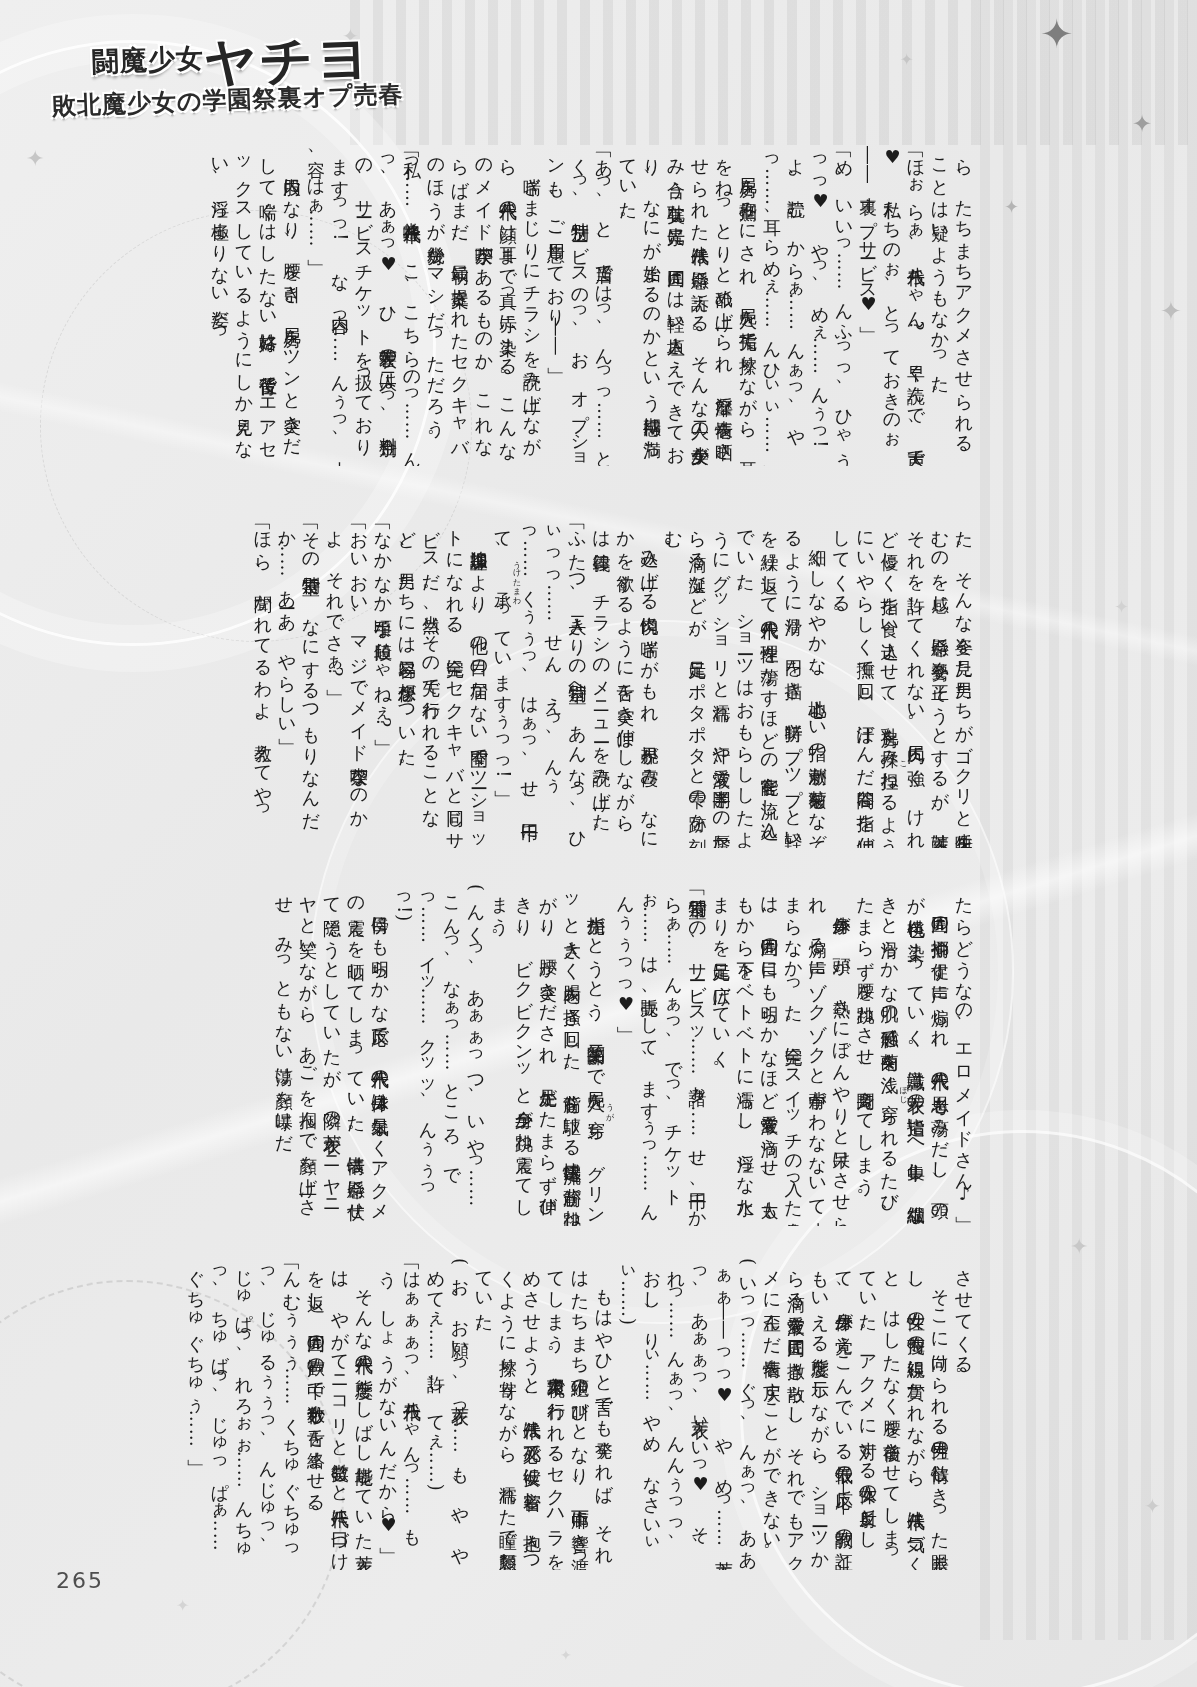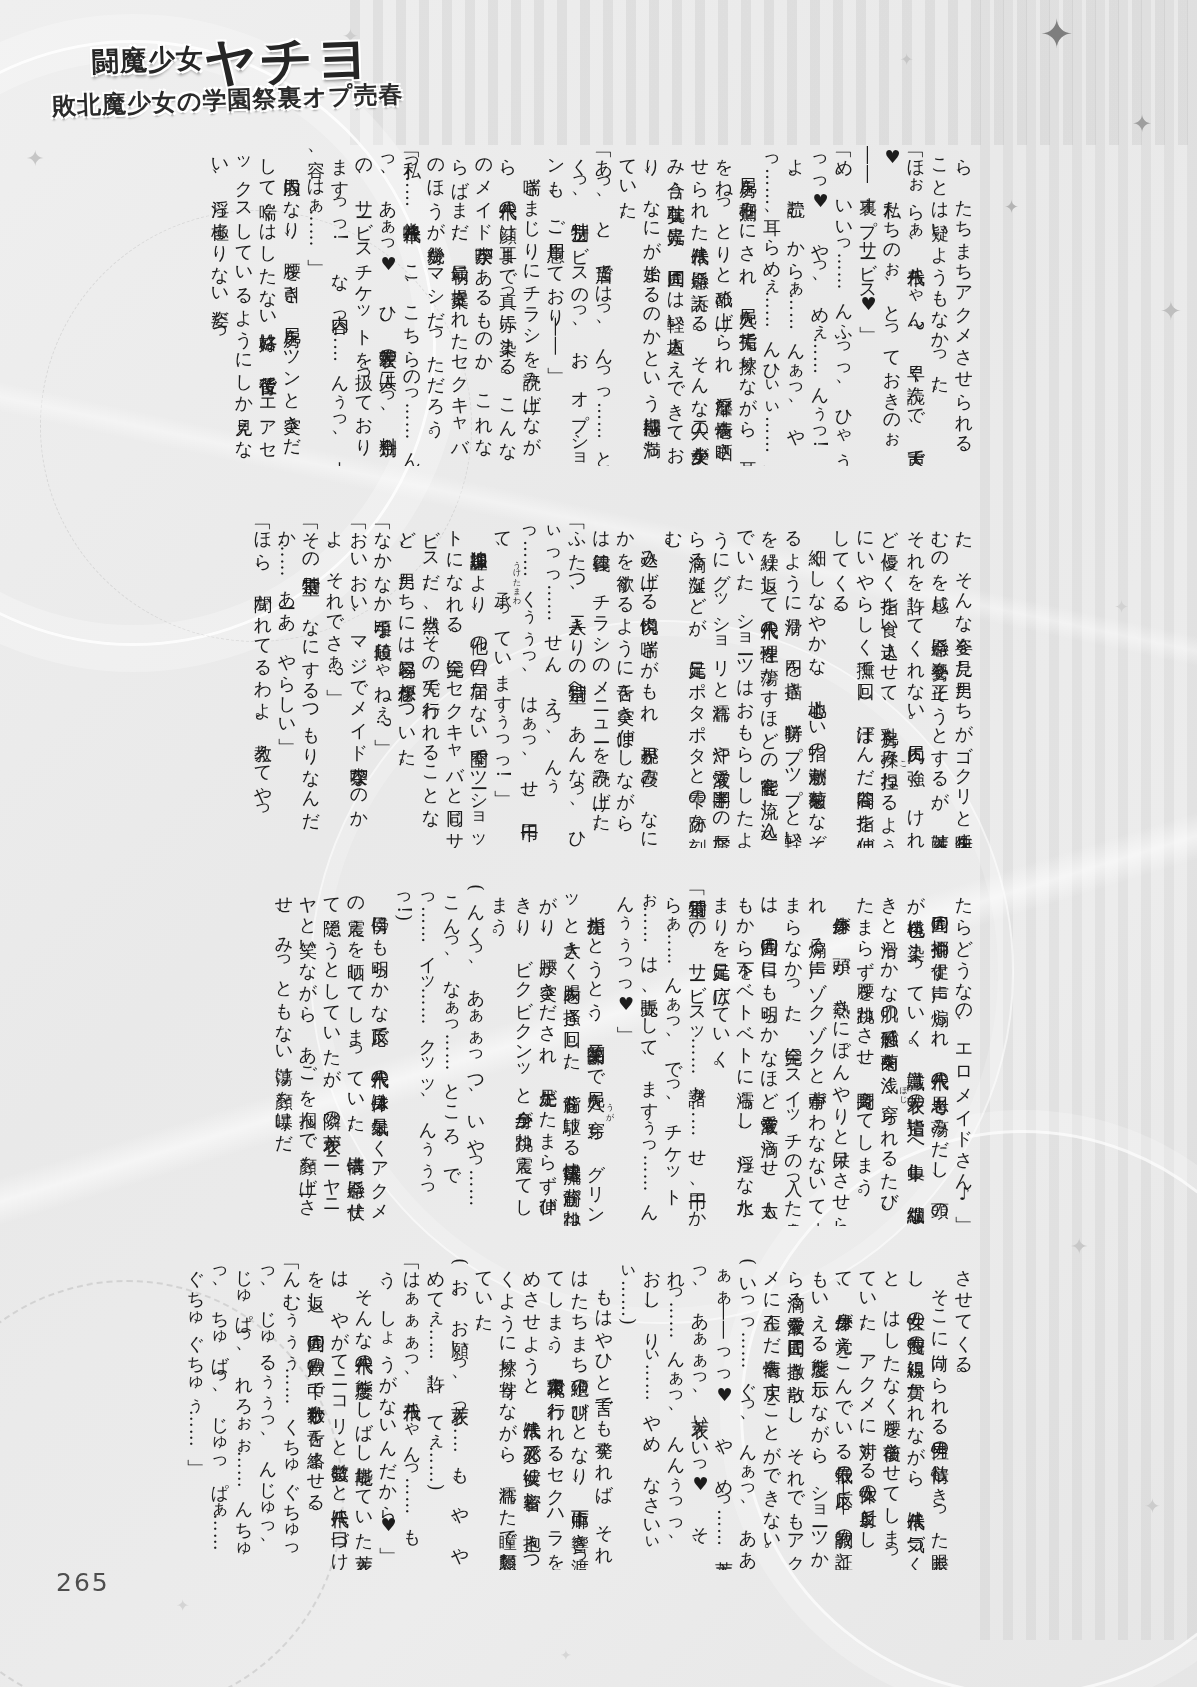--- a/index.html
+++ b/index.html
@@ -46,21 +46,21 @@
   .band p{margin:0;padding:0;}
   .band p.indent{text-indent:1em;}
   .band rt{font-size:8px;letter-spacing:0;}
   .band-1{top:146px;height:320px;}
   .band-2{top:518px;height:330px;}
   .band-3{top:884px;height:342px;}
   .band-4{top:1258px;height:312px;}
   
   .page-number{position:absolute;left:56px;top:1568px;z-index:2;
     font-family:"DejaVu Sans","Liberation Sans",sans-serif;
-    font-size:25px;color:#4e4e4e;letter-spacing:2px;}
+    font-size:22px;color:#4e4e4e;letter-spacing:2px;}
 </style>
 </head>
 <body>
 
 <div class="page">
 
   <div class="decor stripes-top"></div>
   <div class="decor stripes-right"></div>
   <div class="decor ring ring1"></div>
   <div class="decor ring ring2"></div>

